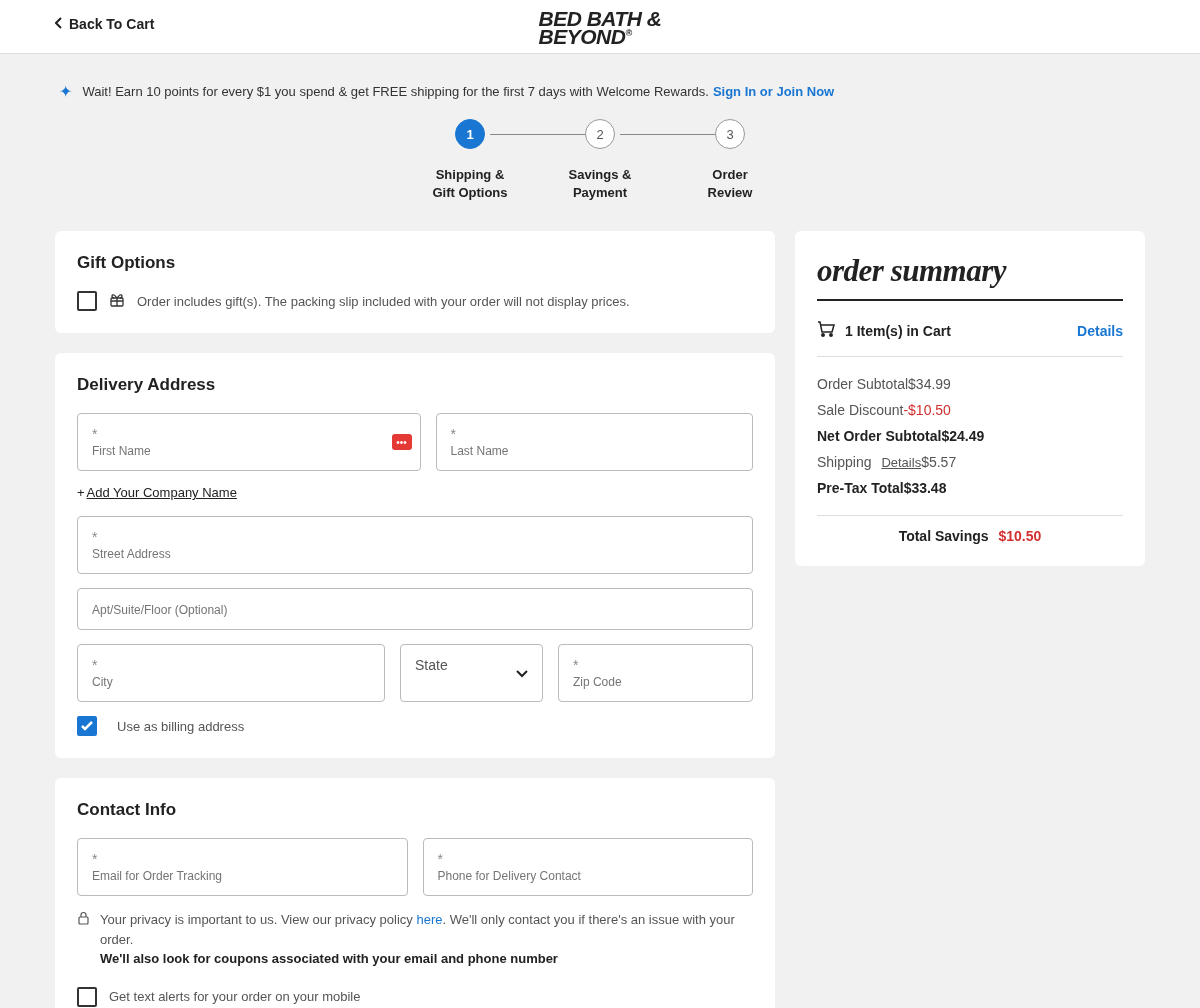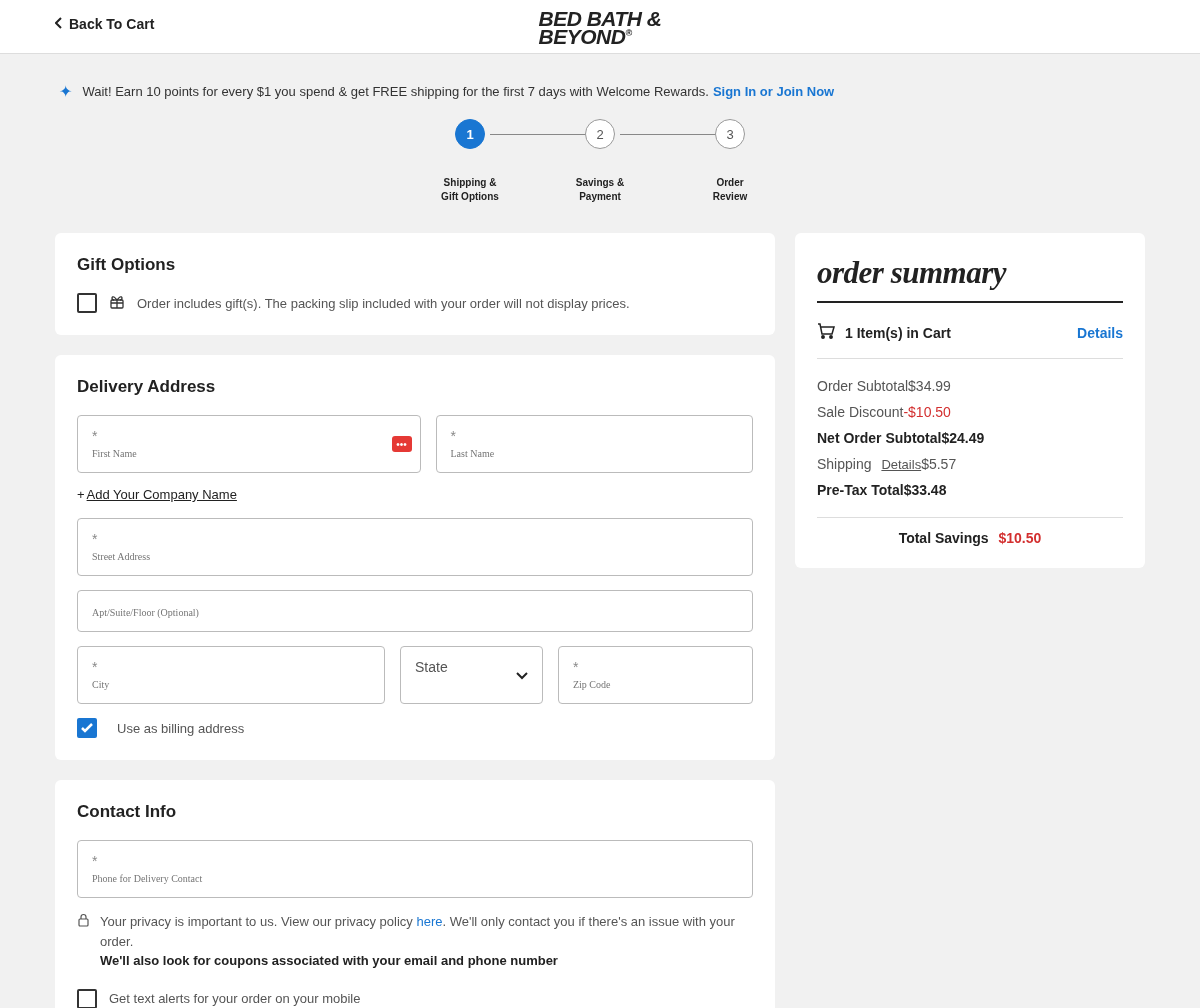--- a/index.html
+++ b/index.html
@@ -9,35 +9,35 @@
 .back-link .chev { margin-right: 6px; }
 .logo { position: absolute; left: 50%; top: 10px; transform: translateX(-50%); font-family: "Arial Black", Arial, sans-serif; font-weight: 900; font-style: italic; line-height: 0.85; letter-spacing: -0.5px; font-size: 21px; text-align: left; }
 .container { max-width: 1090px; margin: 0 auto; padding: 20px 0 40px; }
 .banner { display: flex; align-items: center; font-size: 13px; color: #333; margin: 8px 0 18px; padding: 0 4px; }
 .banner .spark { color: #1976d2; margin-right: 10px; font-size: 16px; }
 .banner a { color: #1976d2; font-weight: 700; text-decoration: none; margin-left: 4px; }
 .stepper { display: flex; justify-content: center; margin: 0 auto 30px; width: 560px; }
 .step { text-align: center; width: 130px; position: relative; }
 .step .circle { width: 30px; height: 30px; border-radius: 50%; border: 1px solid #999; background: #fff; display: inline-flex; align-items: center; justify-content: center; font-size: 13px; color: #555; }
 .step.active .circle { background: #1976d2; border-color: #1976d2; color: #fff; font-weight: 700; }
-.step-label { font-size: 10px; font-weight: 700; margin-top: 27px; line-height: 1.35; }
+.step-label { font-size: 13px; font-weight: 700; margin-top: 17px; line-height: 1.35; }
 .step-line { position: absolute; top: 15px; left: 65%; width: 110px; height: 1px; background: #888; }
 .main-grid { display: flex; gap: 20px; align-items: flex-start; }
 .left-col { flex: 1; }
 .right-col { width: 350px; }
 .card { background: #fff; border-radius: 6px; padding: 22px; margin-bottom: 20px; }
 .card h2 { font-size: 17px; font-weight: 700; margin-bottom: 18px; }
 .gift-row { display: flex; align-items: center; gap: 12px; }
 .checkbox { width: 20px; height: 20px; border: 2px solid #333; border-radius: 2px; cursor: pointer; flex-shrink: 0; display: inline-flex; align-items: center; justify-content: center; }
 .checkbox.checked { background: #1976d2; border-color: #1976d2; color: #fff; }
 .gift-text { font-size: 13px; color: #555; }
 .form-row { display: flex; gap: 15px; margin-bottom: 14px; }
 .form-row > * { flex: 1; }
 .input { border: 1px solid #bbb; border-radius: 4px; padding: 12px 14px; font-size: 14px; width: 100%; position: relative; background: #fff; }
-.input input, .input select { border: none; outline: none; width: 100%; font-size: 10px; background: transparent; font-family: Liberation Serif, serif; }
+.input input, .input select { border: none; outline: none; width: 100%; font-size: 12px; background: transparent; font-family: Liberation Sans, sans-serif; }
 .input .req { color: #888; margin-right: 4px; }
 .input.has-badge { padding-right: 40px; }
 .pw-badge { position: absolute; right: 8px; top: 50%; transform: translateY(-50%); width: 20px; height: 16px; background: #e53935; border-radius: 3px; display: flex; align-items: center; justify-content: center; color: #fff; font-size: 10px; }
 .company-link { font-size: 13px; margin: 2px 0 16px; }
 .company-link span.plus { margin-right: 2px; }
 .company-link a { color: #222; text-decoration: underline; }
 .select-wrap { position: relative; }
 .select-wrap .chev-down { position: absolute; right: 14px; top: 50%; transform: translateY(-50%); pointer-events: none; }
 .billing-row { display: flex; align-items: center; gap: 20px; margin-top: 6px; }
 .billing-row .lbl { font-size: 13px; color: #555; }
@@ -174,20 +174,23 @@
               </svg>
           </div>
           <span class="lbl">Use as billing address</span>
         </div>
       </div>
 
       <div class="card">
         <h2>Contact Info</h2>
         <div class="form-row">
           <div class="input">
+            <span class="req">*</span><input placeholder="Email for Order Tracking" style="">
+          </div>
+          <div class="input">
             <span class="req">*</span><input placeholder="Phone for Delivery Contact" style="">
           </div>
         </div>
         <div class="privacy">
           <span class="lock">
             <svg width="13" height="15" viewBox="0 0 13 15" fill="none" stroke="#555" stroke-width="1.2">
                 <rect x="2" y="6" width="9" height="7" rx="1"></rect>
                 <path d="M4 6V4a2.5 2.5 0 015 0v2"></path>
               </svg>
           </span>

